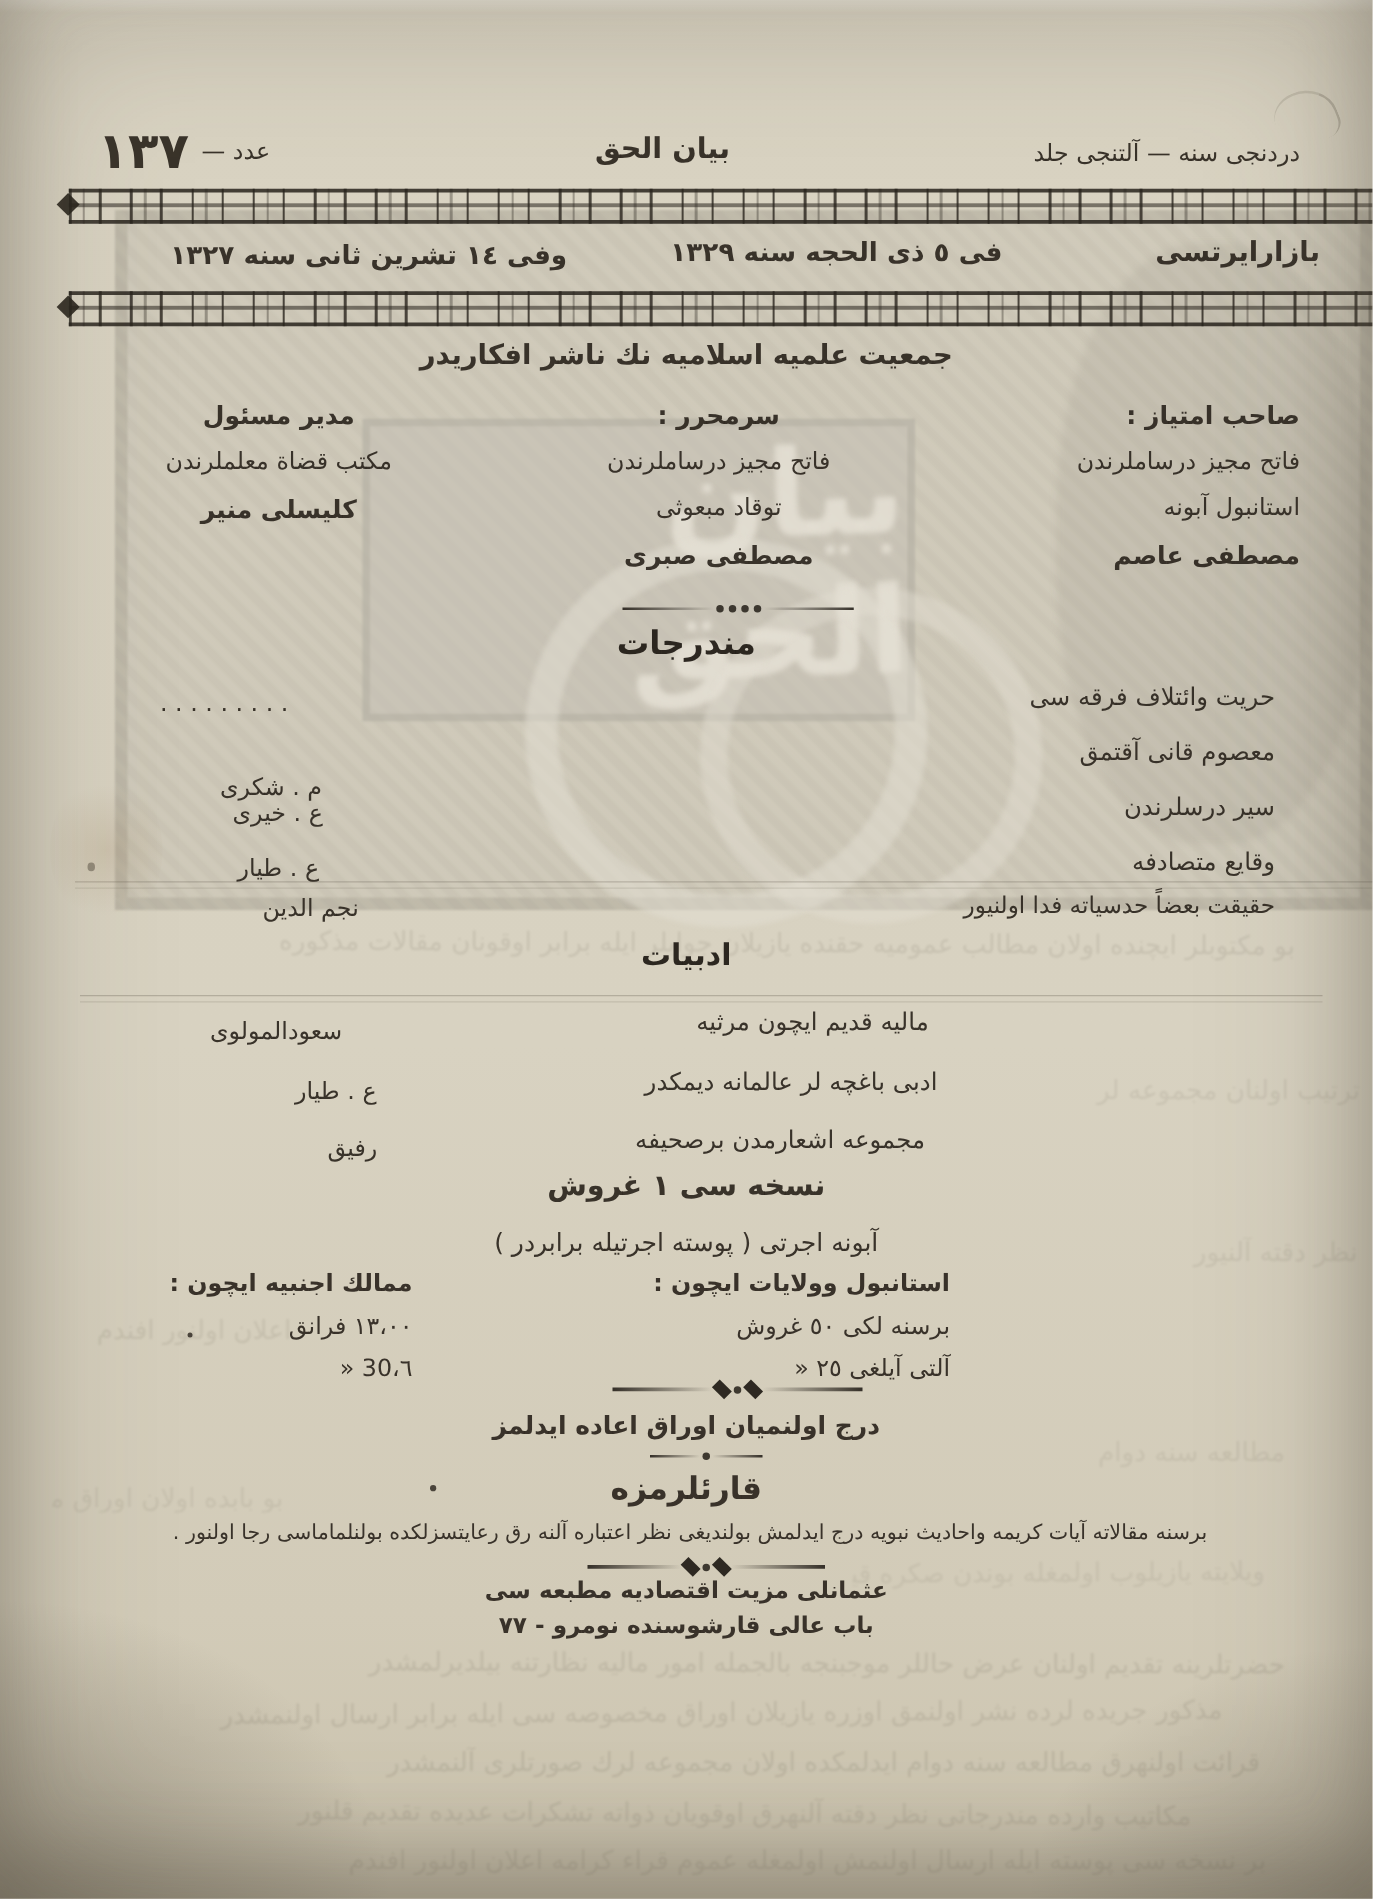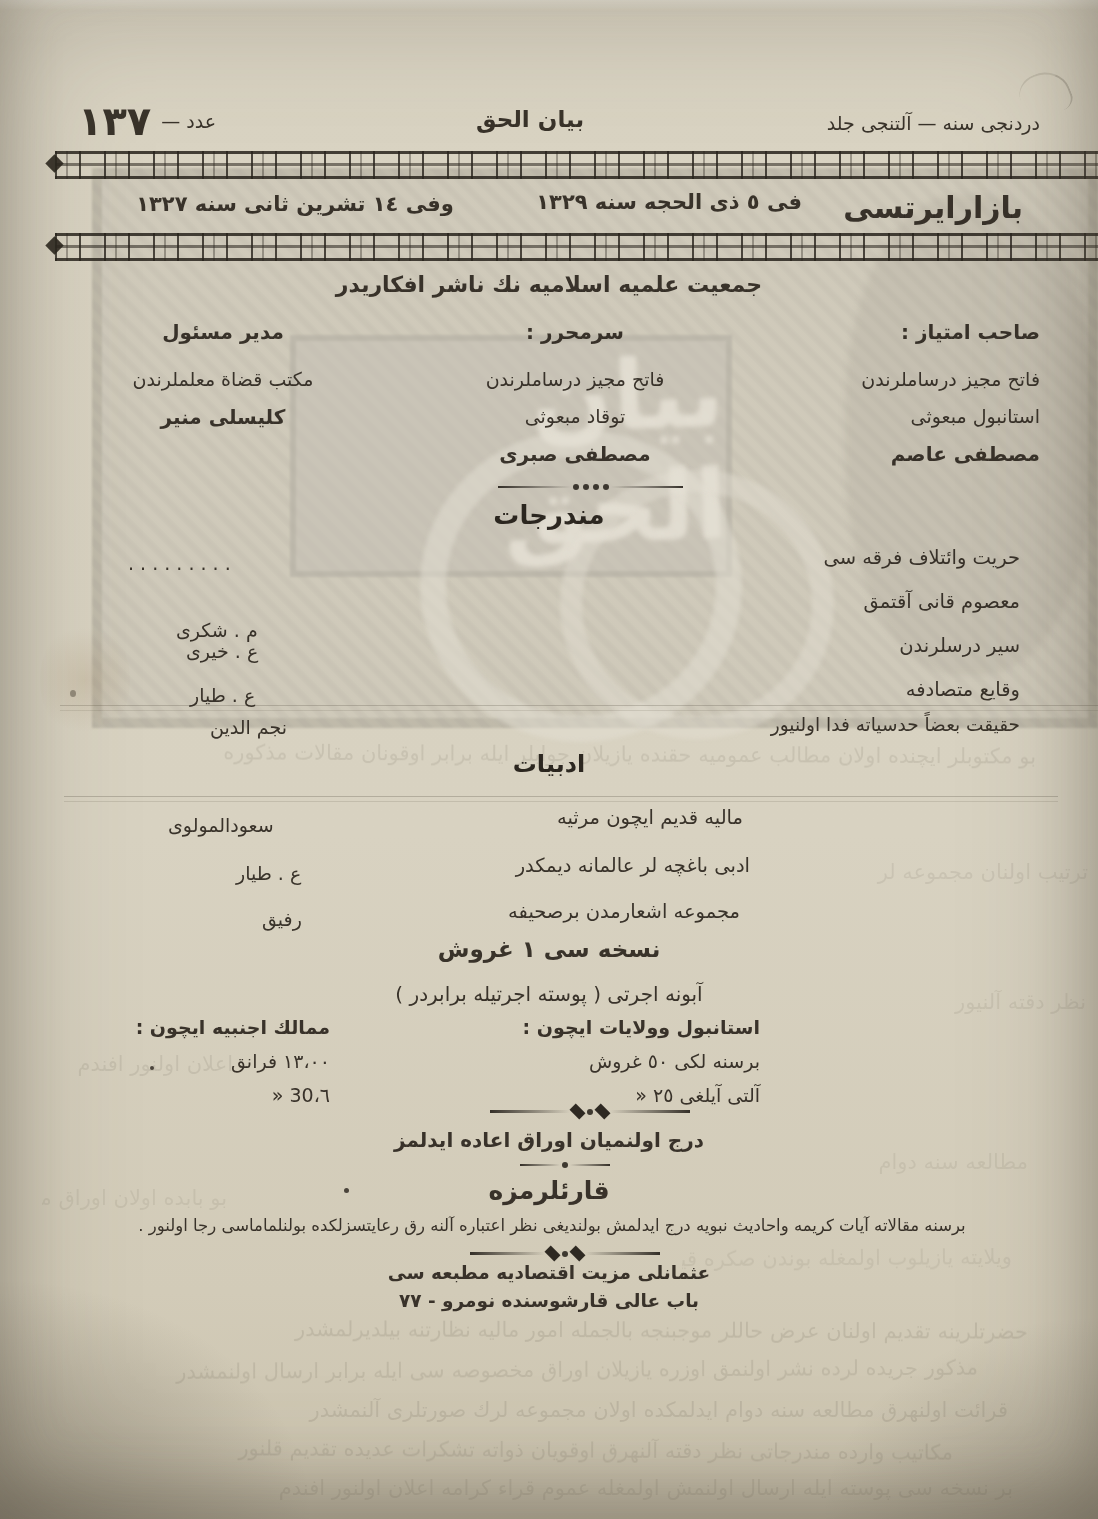--- a/index.html
+++ b/index.html
@@ -77,27 +77,27 @@
     border-radius:60% 80% 40% 55%;transform:rotate(-22deg);
   }
 
   
   .z{z-index:6;}
   .hdr-volume{right:58px;top:112px;font-size:19px;}
   .hdr-title{left:440px;top:106px;width:180px;font-size:23px;font-weight:bold;text-align:center;}
   .hdr-issue{left:78px;top:98px;display:flex;align-items:center;gap:10px;direction:rtl;}
   .hdr-issue .lbl{font-size:19px;}
   .hdr-issue .num{font-size:40px;font-weight:bold;letter-spacing:2px;}
-  .date-weekday{right:75px;top:190px;font-size:30px;font-weight:bold;}
+  .date-weekday{right:42px;top:190px;font-size:22px;font-weight:bold;}
   .date-hijri{left:552px;top:190px;width:250px;text-align:center;font-size:21px;font-weight:bold;}
   .date-rumi{left:100px;top:192px;width:390px;text-align:center;font-size:21px;font-weight:bold;}
   .subtitle{left:0;right:0;top:272px;text-align:center;font-size:22px;font-weight:bold;}
 
   .staff-col{top:322px;line-height:1.0;}
-  .staff-col .t{font-size:20px;font-weight:bold;margin-bottom:28px;}
+  .staff-col .t{font-size:20px;font-weight:bold;margin-bottom:18px;}
   .staff-col .l{font-size:19px;margin-bottom:18px;}
   .staff-col .n{font-size:20px;font-weight:bold;}
   .col-owner{right:58px;width:300px;text-align:right;}
   .col-editor{left:430px;width:290px;text-align:center;}
   .col-director{left:78px;width:290px;text-align:center;}
 
   .contents-heading{left:0;right:0;top:500px;text-align:center;font-size:26px;font-weight:bold;}
   .toc-title{right:78px;font-size:19.5px;}
   .toc-author{font-size:19px;}
   .lit-heading{left:0;right:0;top:750px;text-align:center;font-size:24px;font-weight:bold;}
@@ -164,21 +164,21 @@
 <div class="px z ink date-hijri nowrap">فى ٥ ذى الحجه سنه ١٣٢٩</div>
 <div class="px z ink date-rumi nowrap">وفى ١٤ تشرين ثانى سنه ١٣٢٧</div>
 
 <div class="px chain" style="top:233px;"></div>
 
 <div class="px z ink subtitle nowrap">جمعيت علميه اسلاميه نك ناشر افكاريدر</div>
 
 <div class="px z ink staff-col col-owner">
   <div class="t">صاحب امتياز :</div>
   <div class="l">فاتح مجيز درساملرندن</div>
-  <div class="l">استانبول مبعوثى</div>
+  <div class="l">استانبول آبونه</div>
   <div class="n">مصطفى عاصم</div>
 </div>
 <div class="px z ink staff-col col-editor">
   <div class="t">سرمحرر :</div>
   <div class="l">فاتح مجيز درساملرندن</div>
   <div class="l">توقاد مبعوثى</div>
   <div class="n">مصطفى صبرى</div>
 </div>
 <div class="px z ink staff-col col-director">
   <div class="t">مدير مسئول</div>

